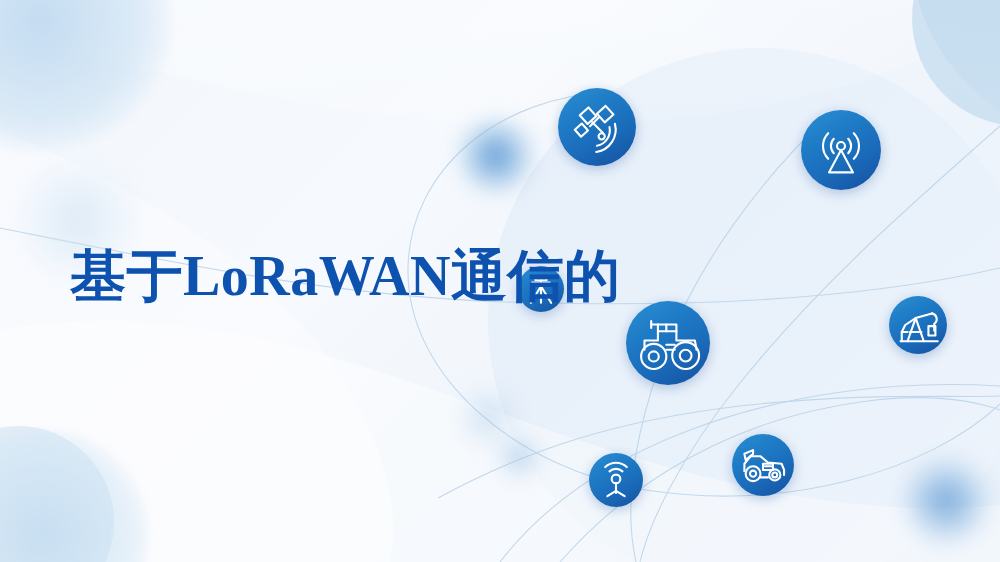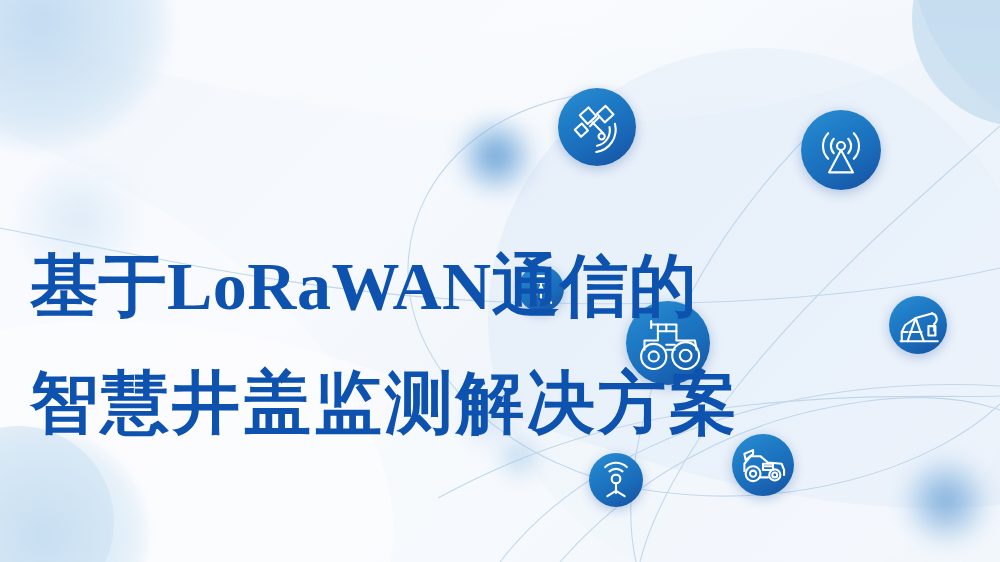--- a/index.html
+++ b/index.html
@@ -107,24 +107,25 @@
   .title-block {
     position: absolute;
     left: 30px;
     top: 228px;
     width: 540px;
   }
   .title-line {
     color: #0e52b0;
     font-family: "Liberation Serif", "DejaVu Serif", serif;
     font-weight: 700;
-    font-size: 68px;
+    font-size: 56px;
     line-height: 1.72;
     letter-spacing: 0.5px;
     white-space: nowrap;
+    margin-left: 40px;
   }
   .title-line.l2 {
     letter-spacing: 3px;
   }
 </style>
 </head>
 <body>
 
 <div id="slide">
 
@@ -261,16 +262,15 @@
       <path d="M 20,60 L 20,48 L 30,36 L 46,36 L 58,46 L 80,48 L 84,58 L 84,66"></path>
       <path d="M 22,42 L 34,32 L 34,26 L 20,32 Z"></path>
       <path d="M 50,48 L 66,48 L 66,58 L 50,58 Z"></path>
       <path d="M 53,52 L 63,52"></path>
       <path d="M 46,70 L 58,70"></path>
     </svg>
   </div>
 
   <div class="title-block">
     <div class="title-line l1" style="color: rgb(14, 82, 176);">基于LoRaWAN通信的</div>
-    <div class="title-line l2" style="color: rgb(14, 82, 176);">智慧井盖监测解决方案</div>
   </div>
 
 </div>
 
 </body></html>

